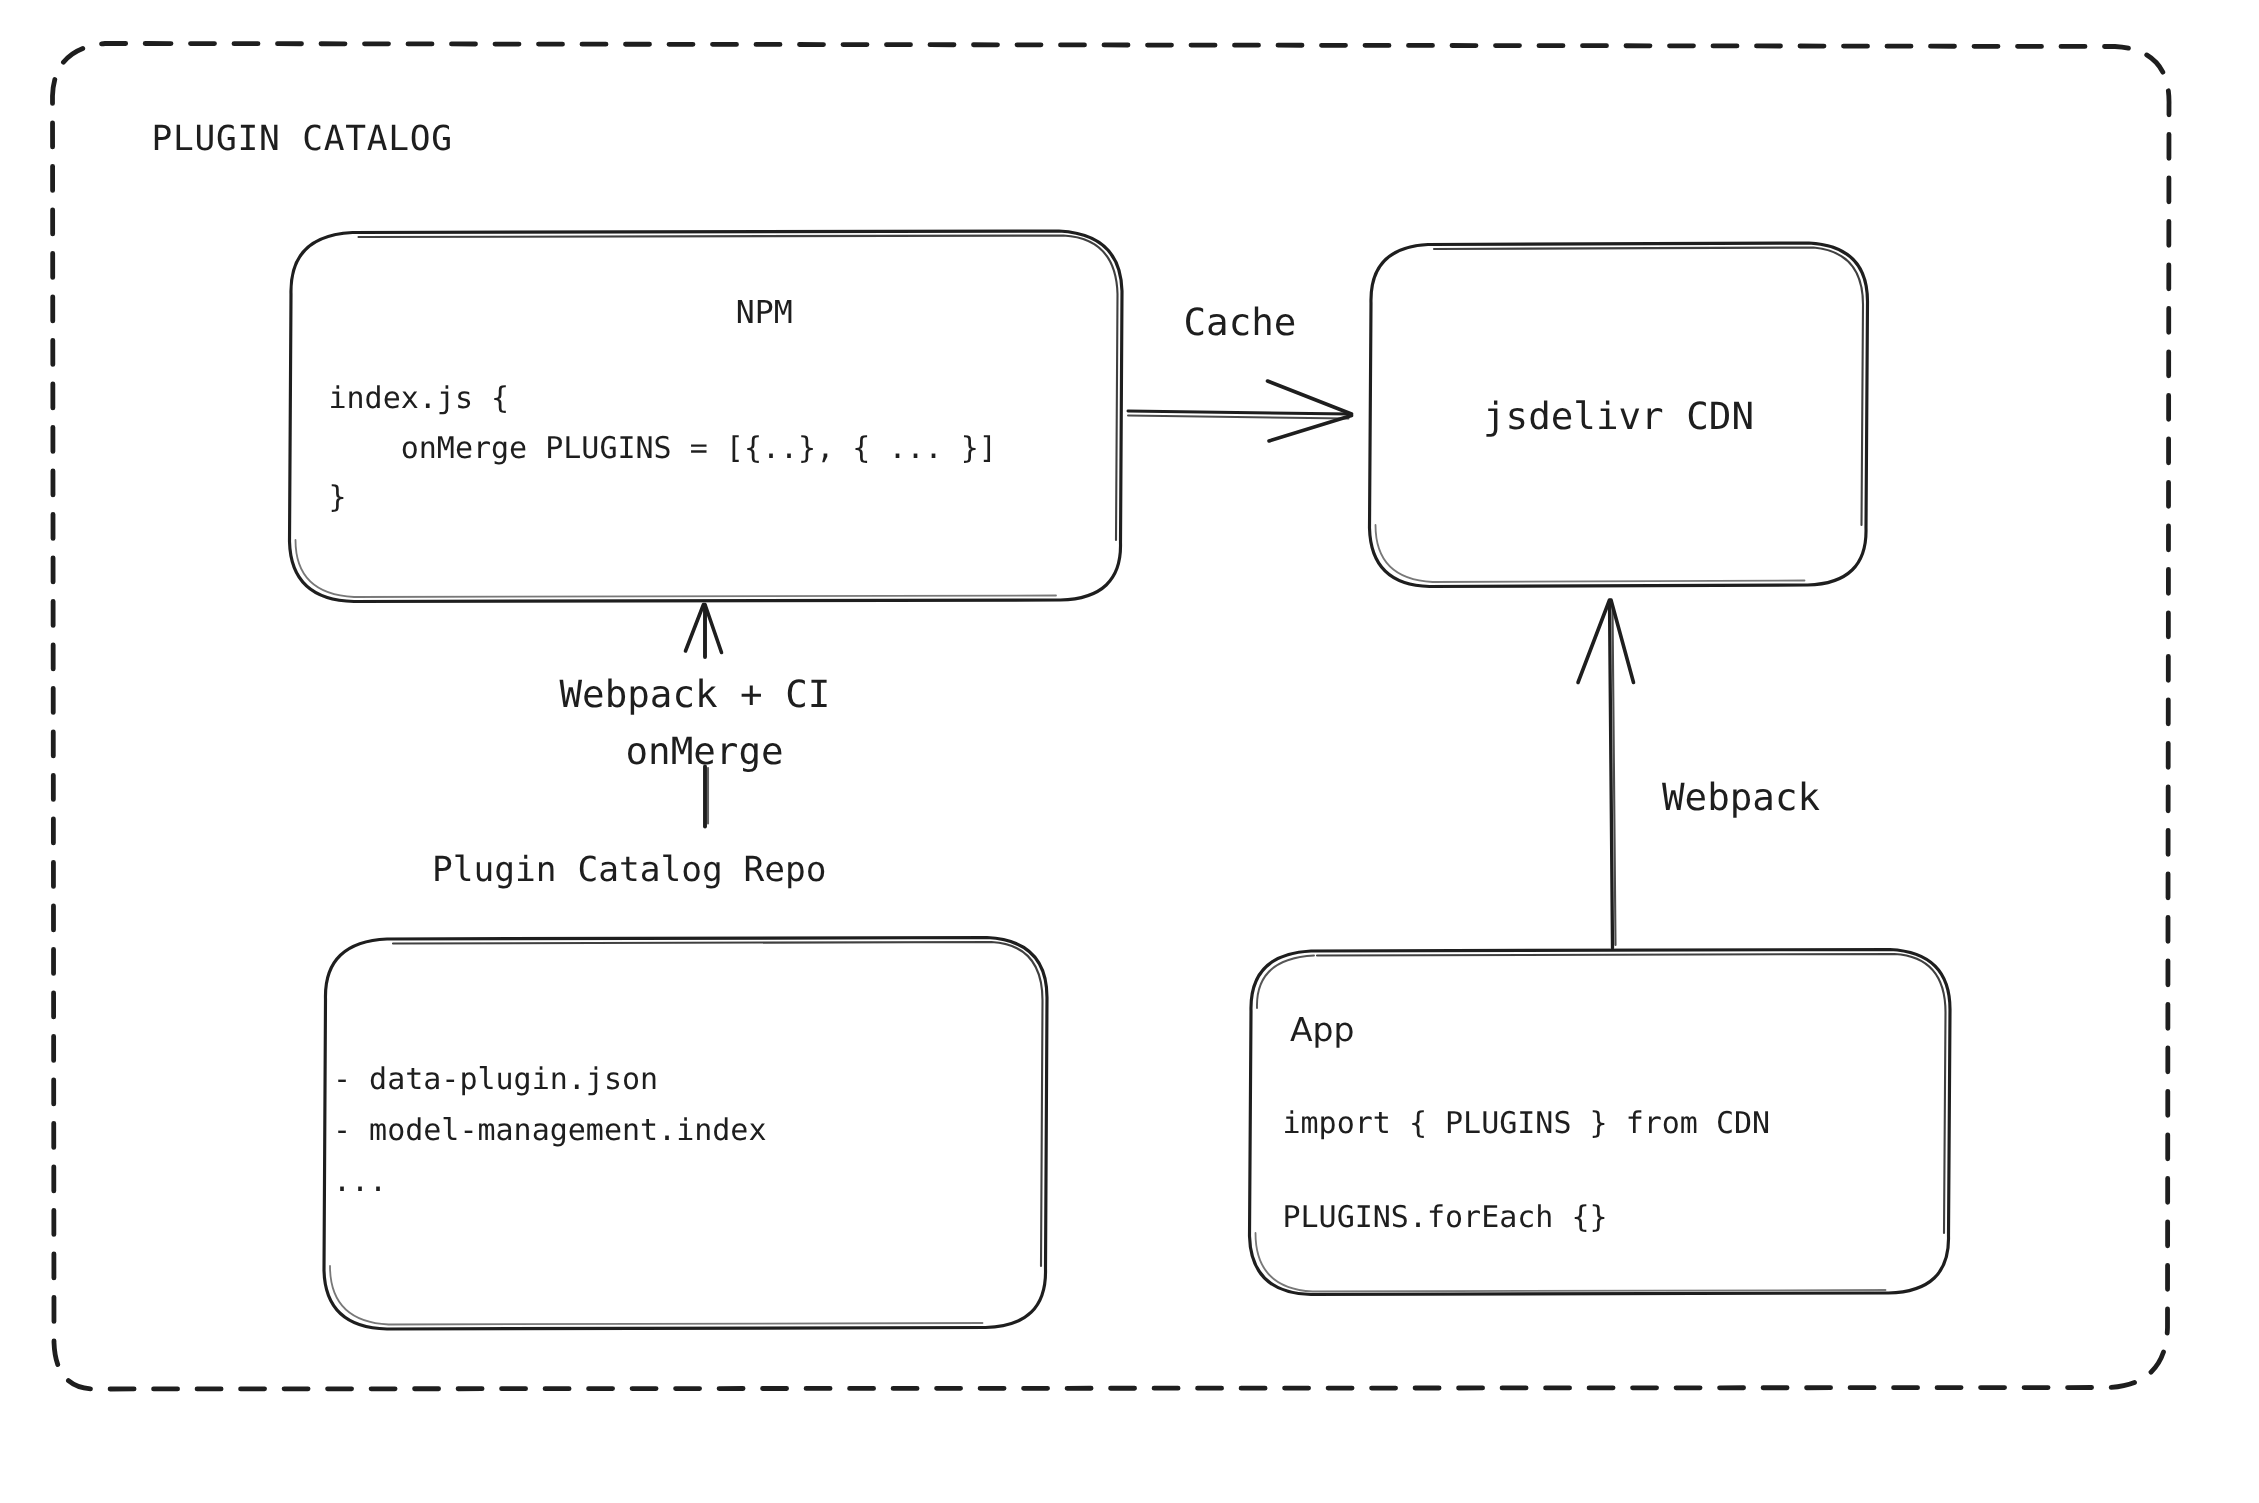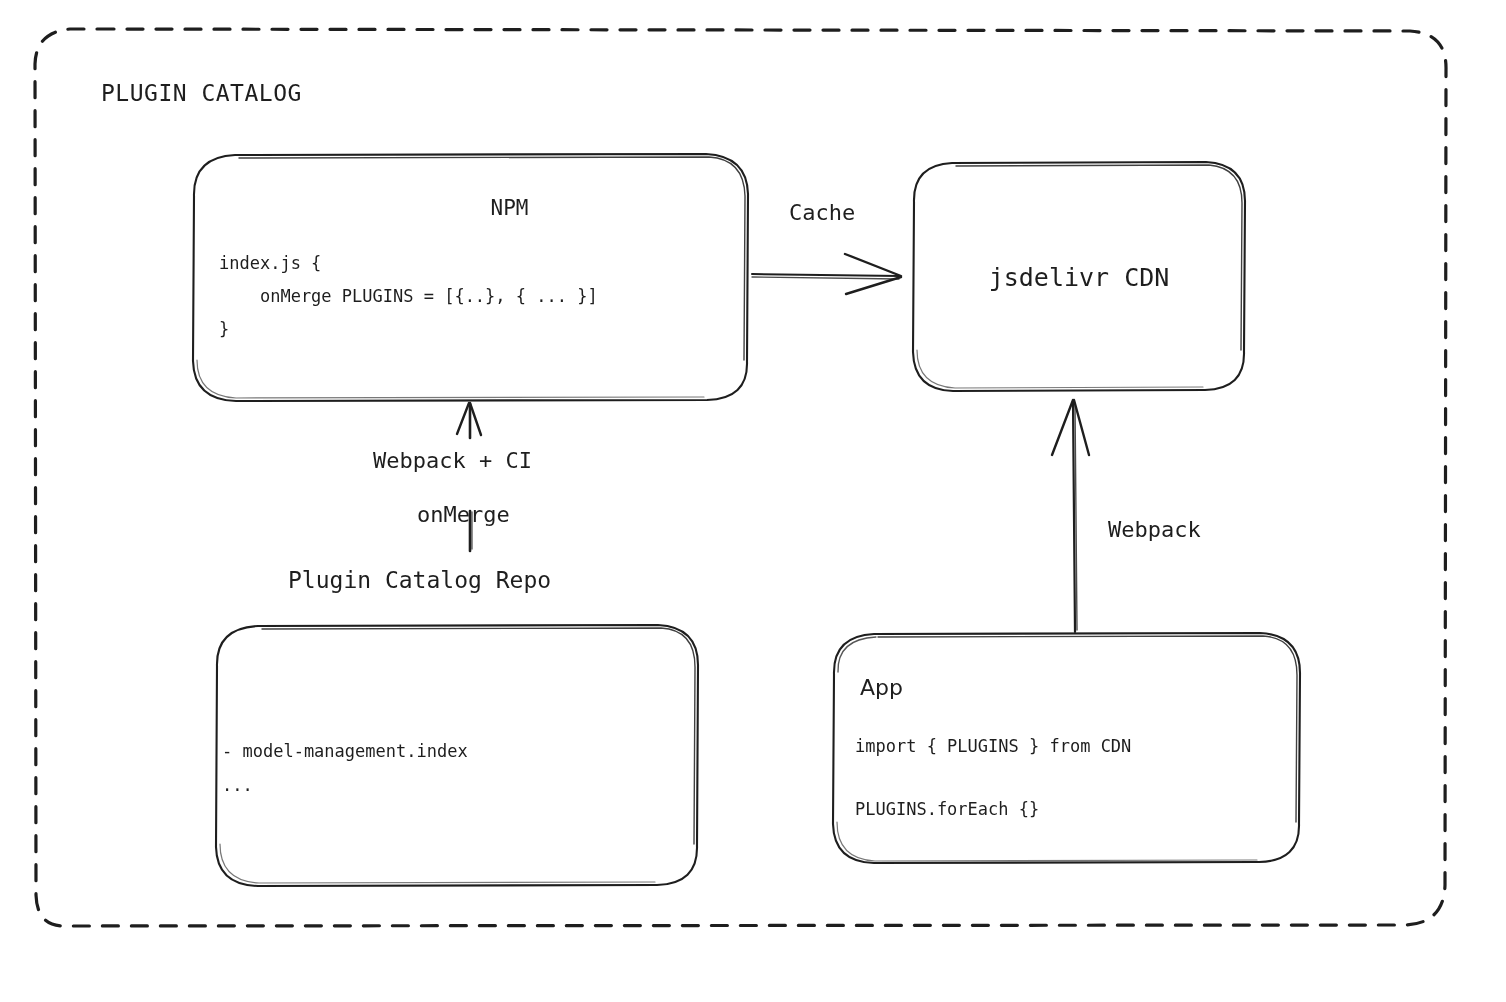--- a/index.html
+++ b/index.html
@@ -35,24 +35,24 @@
     left: 101px;
     top: 82px;
     font-size: 23px;
     letter-spacing: 0.5px;
   }
   .box-title-center {
     font-size: 21px;
     text-align: center;
   }
   .code-line {
-    font-size: 17px;
+    font-size: 20px;
   }
   .edge-label {
-    font-size: 22px;
+    font-size: 25px;
   }
   .node-label {
     font-size: 23px;
   }
   .app-title {
     font-family: "DejaVu Sans", "Liberation Sans", sans-serif;
     font-size: 22px;
   }
 
   
@@ -62,21 +62,21 @@
   #npm-code-3  { left: 219px; top: 321px; }
 
   
   #cdn-title   { left: 913px; top: 265px; width: 332px; font-size: 25px; }
 
   
   #cache-label { left: 789px; top: 202px; }
 
   
   #wp-label-1  { left: 373px; top: 450px; }
-  #wp-label-2  { left: 417px; top: 504px; }
+  #wp-label-2  { left: 417px; top: 488px; }
 
   
   #repo-label  { left: 288px; top: 569px; }
 
   
   #repo-i-1 { left: 222px; top: 709px; }
   #repo-i-2 { left: 222px; top: 743px; }
   #repo-i-3 { left: 222px; top: 777px; }
 
   
@@ -158,20 +158,21 @@
 
   <div class="txt box-title-center" id="cdn-title">jsdelivr CDN</div>
 
   <div class="txt edge-label" id="cache-label">Cache</div>
 
   <div class="txt edge-label" id="wp-label-1">Webpack + CI</div>
   <div class="txt edge-label" id="wp-label-2">onMerge</div>
 
   <div class="txt node-label" id="repo-label">Plugin Catalog Repo</div>
 
+  <div class="txt code-line" id="repo-i-1">- data-plugin.json</div>
   <div class="txt code-line" id="repo-i-2">- model-management.index</div>
   <div class="txt code-line" id="repo-i-3">...</div>
 
   <div class="txt app-title" id="app-title">App</div>
   <div class="txt code-line" id="app-code-1">import { PLUGINS } from CDN</div>
   <div class="txt code-line" id="app-code-2">PLUGINS.forEach {}</div>
 
   <div class="txt edge-label" id="import-label">Webpack</div>
 
 </div>

